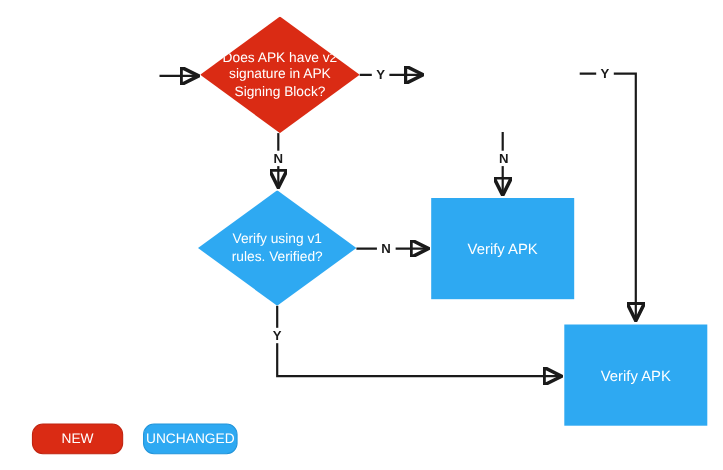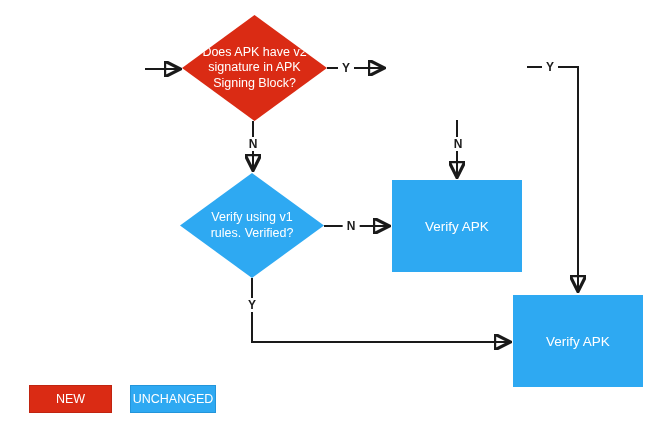--- a/index.html
+++ b/index.html
@@ -23,21 +23,21 @@
   .diamond .inner{width:78%;}
   #edges{position:absolute;left:0;top:0;width:657px;height:427px;pointer-events:none;}
   #edges path{fill:none;stroke:var(--line);stroke-width:2;}
   .edge-label{
     position:absolute;transform:translate(-50%,-50%);
     background:#fff;padding:0 4px;color:var(--line);
     font-size:12px;font-weight:bold;line-height:14px;
   }
   .legend-box{
     position:absolute;display:flex;align-items:center;justify-content:center;
-    color:var(--onfill);font-size:12.5px;box-sizing:border-box;
+    color:var(--onfill);font-size:12.5px;box-sizing:border-box;border-radius:10px;
   }
   .legend-box.red{background:var(--new);border:1px solid #c02410;}
   .legend-box.blue{background:var(--unchanged);border:1px solid #2395da;}
 </style>
 </head>
 <body>
 
 <div id="stage" style="--new: #da2b14; --unchanged: #2ea9f2; --line: #1a1a1a; --onfill: #ffffff;">
 
   <svg id="edges" viewBox="0 0 657 427">

